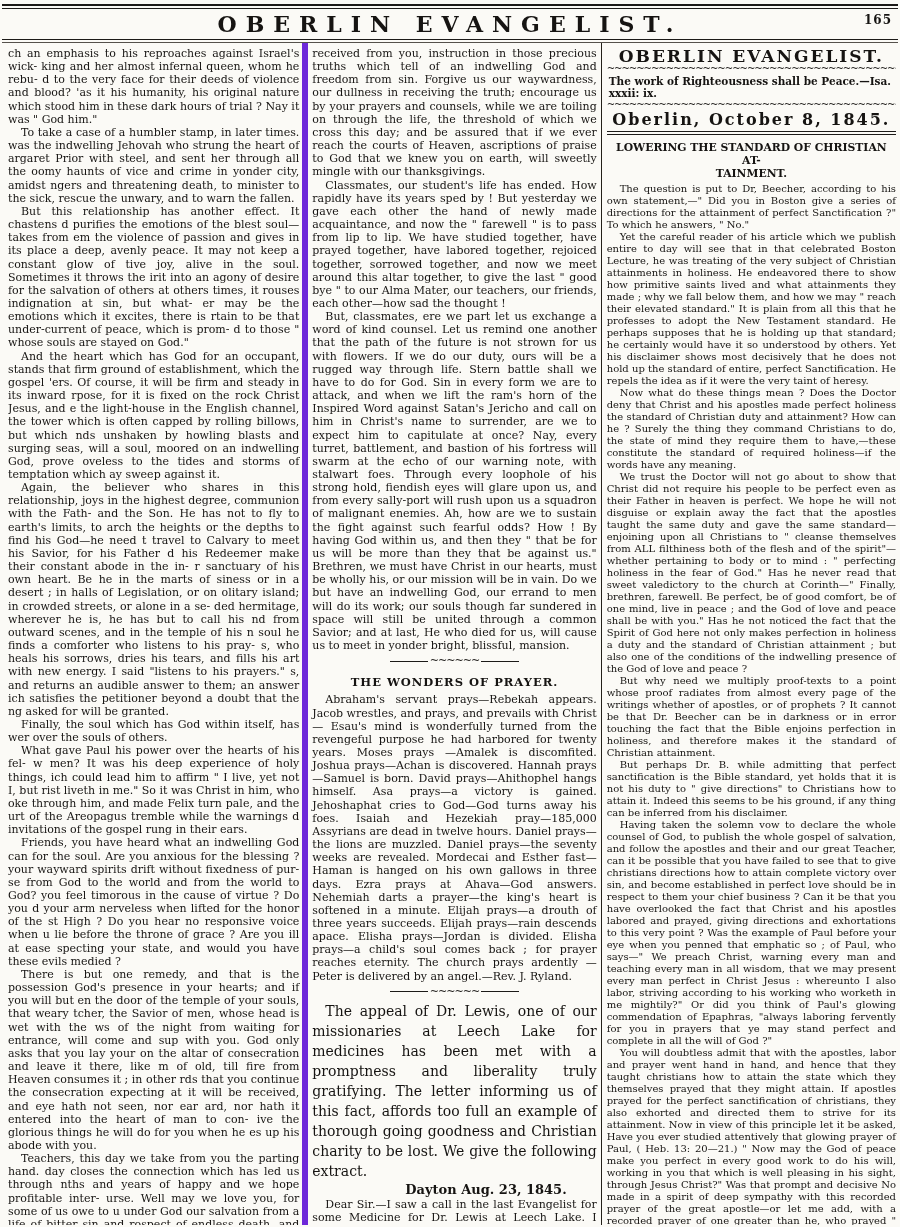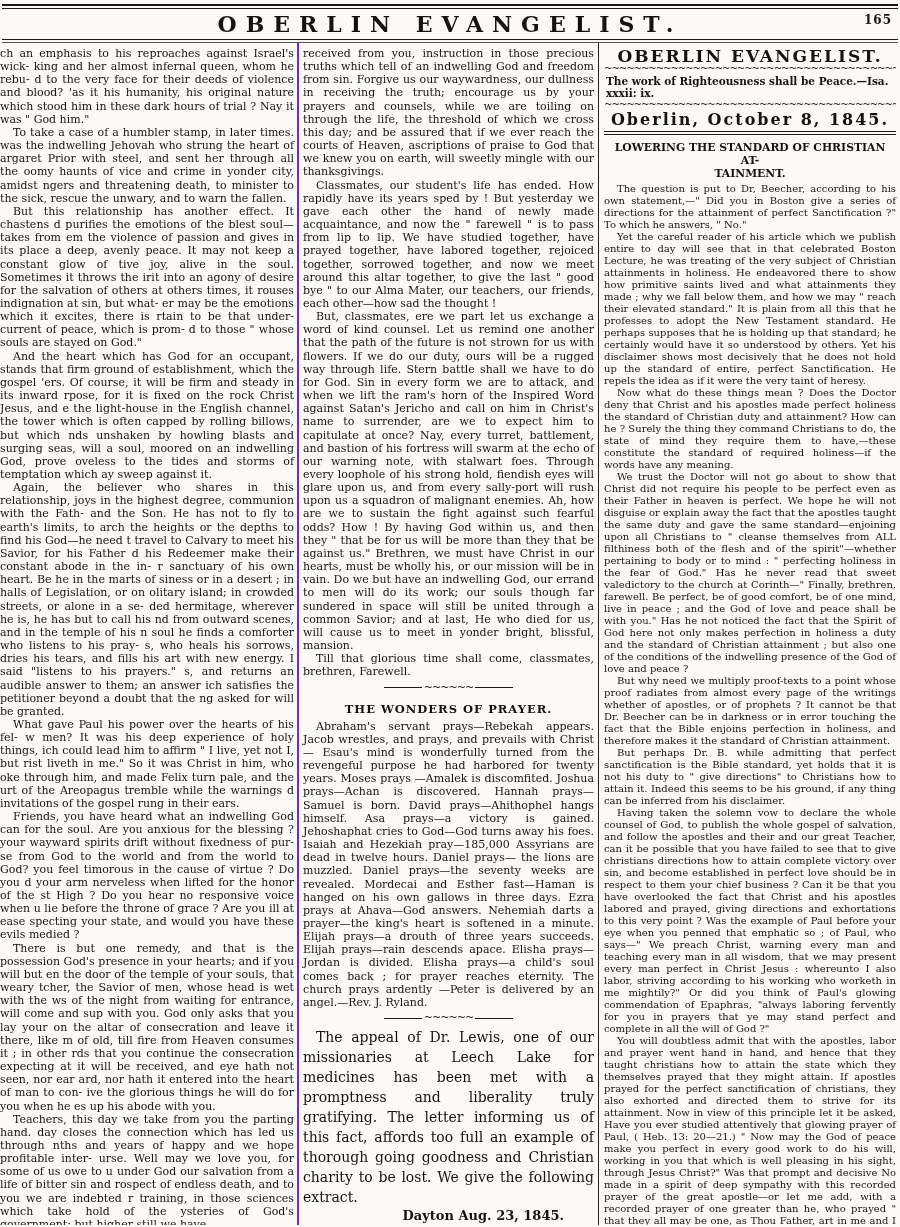--- a/index.html
+++ b/index.html
@@ -16,24 +16,24 @@
   .rule-double { height:5px; border-top:2px solid #1c1a18; border-bottom:1px solid #1c1a18; margin:0 2px; }
   .rule-double.lower { height:4px; border-top:1px solid #1c1a18; border-bottom:1px solid #55514b; }
   .banner-row { position:relative; height:30px; }
   .banner-title {
     position:absolute; left:0; right:0; top:2px; text-align:center;
     font-size:22px; font-weight:bold; letter-spacing:9px;
   }
   .banner-page-no { position:absolute; right:8px; top:4px; font-size:12px; font-weight:bold; letter-spacing:1px; }
 
   
-  .cols { display:flex; height:1182px; }
+  .cols { display:flex; height:1182px;padding-left:8px; }
   .col { height:100%; overflow:hidden; text-align:justify; }
   .col-1 { width:297px; padding:4px 3px 0 0; font-size:11px; line-height:13.15px; }
-  .col-2 { width:301px; padding:4px 4px 0 4px; border-left:2px solid #6d28d9; font-size:11px; line-height:13.15px; }
+  .col-2 { width:301px; padding:4px 4px 0 4px; border-left:6px solid #6d28d9; font-size:11px; line-height:13.15px; }
   .col-3 { width:302px; padding:0 4px 0 5px; border-left:1px solid #232019; font-size:10px; line-height:12px; }
 
   .col p { text-indent:13px; }
   .col p.no-indent { text-indent:0; }
 
   
   .divider { display:flex; justify-content:center; align-items:center; height:14px; margin:2px auto; }
   .divider .seg { width:38px; border-top:1.5px solid #1c1a18; }
   .divider .wave { font-size:11px; letter-spacing:-1px; line-height:8px; padding:0 2px; color:#1c1a18; }
 
@@ -66,31 +66,31 @@
   </div>
 
   <div class="cols">
 
     <div class="col col-1">
       <p class="no-indent">ch an emphasis to his reproaches against Israel's wick- king and her almost infernal queen, whom he rebu- d to the very face for their deeds of violence and blood? 'as it his humanity, his original nature which stood him in these dark hours of trial ?   Nay it was " God him."</p>
       <p>To take a case of a humbler stamp, in later times. was the indwelling Jehovah who strung the heart of argaret Prior with steel, and sent her through all the oomy haunts of vice and crime in yonder city, amidst ngers and threatening death, to minister to the sick, rescue the unwary, and to warn the fallen.</p>
       <p>But this relationship has another effect.  It chastens d purifies the emotions of the blest soul—takes from em the violence of passion and gives in its place a deep, avenly peace.  It may not keep a constant glow of tive joy, alive in the soul.  Sometimes it throws the irit into an agony of desire for the salvation of others at others times, it rouses indignation at sin, but what- er may be the emotions which it excites, there is rtain to be that under-current of peace, which is prom- d to those " whose souls are stayed on God."</p>
       <p>And the heart which has God for an occupant, stands that firm ground of establishment, which the gospel 'ers.  Of course, it will be firm and steady in its inward rpose, for it is fixed on the rock Christ Jesus, and e the light-house in the English channel, the tower which is often capped by rolling billows, but which nds unshaken by howling blasts and surging seas, will a soul, moored on an indwelling God, prove oveless to the tides and storms of temptation which ay sweep against it.</p>
       <p>Again, the believer who shares in this relationship, joys in the highest degree, communion with the Fath- and the Son.  He has not to fly to earth's limits, to arch the heights or the depths to find his God—he need t travel to Calvary to meet his Savior, for his Father d his Redeemer make their constant abode in the in- r sanctuary of his own heart.  Be he in the marts of siness or in a desert ;  in halls of Legislation, or on olitary island; in crowded streets, or alone in a se- ded hermitage, wherever he is, he has but to call his nd from outward scenes, and in the temple of his n soul he finds a comforter who listens to his pray- s, who heals his sorrows, dries his tears, and fills his art with new energy.   I said "listens to his prayers." s, and returns an audible answer to them;  an answer ich satisfies the petitioner beyond a doubt that the ng asked for will be granted.</p>
+      <p>Finally, the soul which has God within itself, has wer over the souls of others.</p>
       <p>What gave Paul his power over the hearts of his fel- w men?  It was his deep experience of holy things, ich could lead him to affirm " I live, yet not I, but rist liveth in me."  So it was Christ in him, who oke through him, and made Felix turn pale, and the urt of the Areopagus tremble while the warnings d invitations of the gospel rung in their ears.</p>
       <p>Friends, you have heard what an indwelling God can for the soul.   Are you anxious for the blessing ? your wayward spirits drift without fixedness of pur- se from God to the world and from the world to God? you feel timorous in the cause of virtue ?   Do you d your arm nerveless when lifted for the honor of the st High ?  Do you hear no responsive voice when u lie before the throne of grace ?   Are you ill at ease specting your state, and would you have these evils medied ?</p>
       <p>There is but one remedy, and that is the possession God's presence in your hearts; and if you will but en the door of the temple of your souls, that weary tcher, the Savior of men, whose head is wet with the ws of the night from waiting for entrance, will come and sup with you.  God only asks that you lay your on the altar of consecration and leave it there, like m of old, till fire from Heaven consumes it ; in other rds that you continue the consecration expecting at it will be received, and eye hath not seen, nor ear ard, nor hath it entered into the heart of man to con- ive the glorious things he will do for you when he es up his abode with you.</p>
       <p>Teachers, this day we take from you the parting hand. day closes the connection which has led us through nths and years of happy and we hope profitable inter- urse.   Well may we love you, for some of us owe to u under God our salvation from a life of bitter sin and rospect of endless death, and to you we are indebted r training, in those sciences which take hold of the ysteries of God's government; but higher still we have</p>
     </div>
 
     <div class="col col-2">
       <p class="no-indent">received from you, instruction in those precious truths which tell of an indwelling God and freedom from sin. Forgive us our waywardness, our dullness in receiving the truth; encourage us by your prayers and counsels, while we are toiling on through the life, the threshold of which we cross this day; and be assured that if we ever reach the courts of Heaven, ascriptions of praise to God that we knew you on earth, will sweetly mingle with our thanksgivings.</p>
       <p>Classmates, our student's life has ended.  How rapidly have its years sped by !   But yesterday we gave each other the hand of newly made acquaintance, and now the " farewell " is to pass from lip to lip.   We have studied together, have prayed together, have labored together, rejoiced together, sorrowed together, and now we meet around this altar together, to give the last " good bye " to our Alma Mater, our teachers, our friends, each other—how sad the thought !</p>
       <p>But, classmates, ere we part let us exchange a word of kind counsel.  Let us remind one another that the path of the future is not strown for us with flowers. If we do our duty, ours will be a rugged way through life.  Stern battle shall we have to do for God.  Sin in every form we are to attack, and when we lift the ram's horn of the Inspired Word against Satan's Jericho and call on him in Christ's name to surrender, are we to expect him to capitulate at once?  Nay, every turret, battlement, and bastion of his fortress will swarm at the echo of our warning note, with stalwart foes.  Through every loophole of his strong hold, fiendish eyes will glare upon us, and from every sally-port will rush upon us a squadron of malignant enemies.  Ah, how are we to sustain the fight against such fearful odds?   How ! By having God within us, and then they " that be for us will be more than they that be against us."   Brethren, we must have Christ in our hearts, must be wholly his, or our mission will be in vain.  Do we but have an indwelling God, our errand to men will do its work; our souls though far sundered in space will still be united through a common Savior; and at last, He who died for us, will cause us to meet in yonder bright, blissful, mansion.</p>
-      <p>Till that glorious time shall come, classmates, brethren,  Farewell.</p>
 
       <div class="divider">
         <span class="seg"></span>
         <span class="wave">~~~~~~</span>
         <span class="seg"></span>
       </div>
 
       <div class="article-heading">THE WONDERS OF PRAYER.</div>
       <p>Abraham's servant prays—Rebekah appears.  Jacob wrestles, and prays, and prevails with Christ— Esau's mind is wonderfully turned from the revengeful purpose he had harbored for twenty years.  Moses prays —Amalek is discomfited.  Joshua prays—Achan is discovered.  Hannah prays—Samuel is born.  David prays—Ahithophel hangs himself. Asa prays—a victory is gained.  Jehoshaphat cries to God—God turns away his foes.  Isaiah and Hezekiah pray—185,000 Assyrians are dead in twelve hours.  Daniel prays— the lions are muzzled.  Daniel prays—the seventy weeks are revealed. Mordecai and Esther fast—Haman is hanged on his own gallows in three days.  Ezra prays at Ahava—God answers.  Nehemiah darts a prayer—the king's heart is softened in a minute.  Elijah prays—a drouth of three years succeeds.  Elijah prays—rain descends apace.  Elisha prays—Jordan is divided.  Elisha prays—a child's soul comes back ; for prayer reaches eternity.  The church prays ardently —Peter is delivered by an angel.—Rev. J. Ryland.</p>
 

